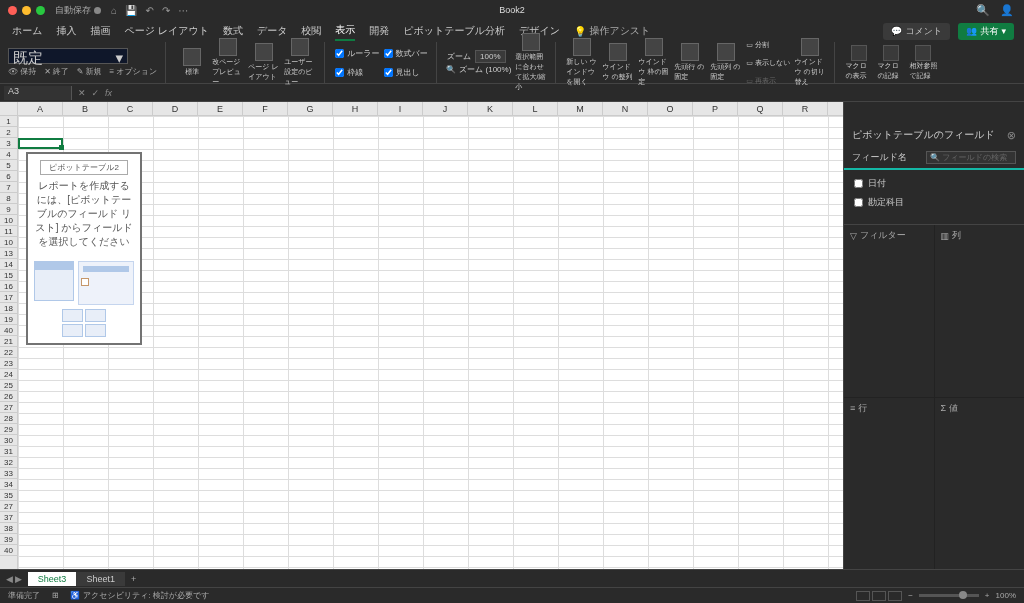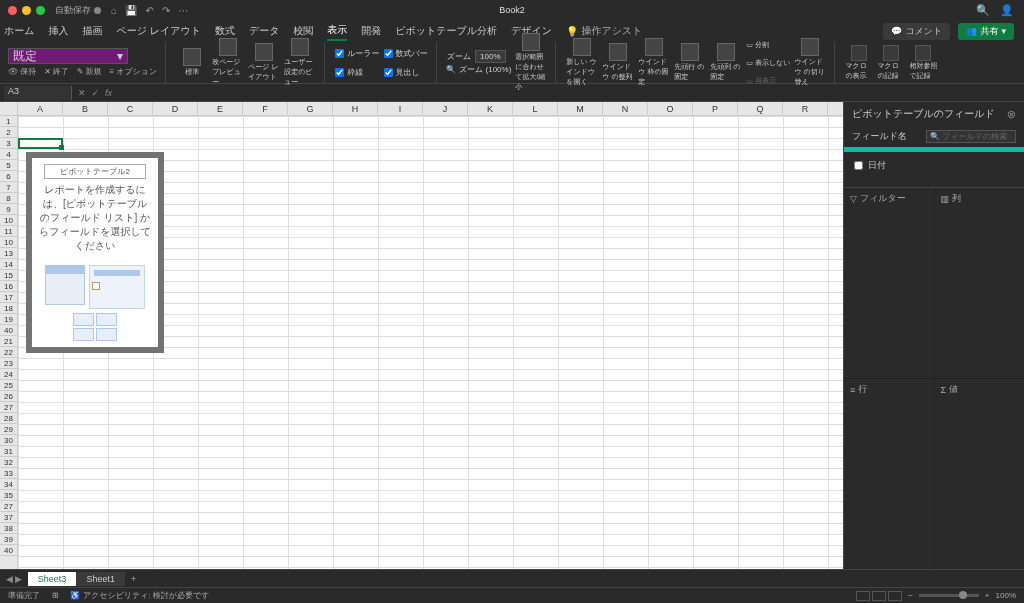--- a/index.html
+++ b/index.html
@@ -13,33 +13,33 @@
 .traffic .y { background: #febc2e; }
 .traffic .g { background: #28c840; }
 .autosave { margin-left: 10px; display: flex; align-items: center; gap: 3px; }
 .autosave-dot { width: 7px; height: 7px; border-radius: 50%; background: #888; }
 .qat { margin-left: 10px; display: flex; gap: 8px; align-items: center; }
 .qat span { font-size: 10px; color: #999; }
 .doctitle { position: absolute; left: 50%; transform: translateX(-50%); color: #ddd; }
 .right-icons { margin-left: auto; padding-right: 10px; display: flex; gap: 10px; font-size: 11px; }
 
 
-.tabs { height: 22px; background: #2a2a2a; display: flex; align-items: center; font-size: 10px; gap: 14px; padding-left: 4px; }
+.tabs { height: 22px; background: #2a2a2a; display: flex; align-items: center; font-size: 10px; gap: 14px; padding-left: 12px; }
 .tab { color: #ccc; padding: 2px 0; }
 .tab.active { border-bottom: 2px solid #0f7b41; color: #fff; }
 .search-hint { display: flex; align-items: center; gap: 3px; color: #aaa; }
 .tab-right { margin-left: auto; display: flex; gap: 8px; padding-right: 10px; }
 .btn-comment { background: #3a3a3a; border-radius: 3px; padding: 2px 8px; font-size: 9px; display: flex; align-items: center; gap: 3px; }
 .btn-share { background: #107c41; border-radius: 3px; padding: 2px 8px; font-size: 9px; color: #fff; display: flex; align-items: center; gap: 3px; }
 
 
 .ribbon { height: 42px; background: #2a2a2a; border-bottom: 1px solid #444; display: flex; align-items: center; padding: 0 8px; gap: 10px; }
 .ribbon-group { display: flex; align-items: center; gap: 4px; border-right: 1px solid #444; padding-right: 8px; height: 100%; }
 .ribbon-group.last { border-right: none; }
-.dropdown-view { background: #701a75; width: 120px; height: 16px; font-size: 12px; padding: 0 4px; display: flex; align-items: center; border: 1px solid #555; }
+.dropdown-view { background: #0f172a; width: 120px; height: 16px; font-size: 15px; padding: 0 4px; display: flex; align-items: flex-start; border: 1px solid #555; }
 .small-tools { display: flex; gap: 8px; font-size: 8px; color: #aaa; align-items: center; }
 .small-tools span { display: flex; align-items: center; gap: 2px; }
 .big-btn { display: flex; flex-direction: column; align-items: center; font-size: 7px; color: #ccc; width: 32px; }
 .big-btn .ico { width: 18px; height: 18px; background: #444; border: 1px solid #666; margin-bottom: 1px; }
 .check-row { display: flex; flex-direction: column; gap: 8px; font-size: 8px; }
 .check-row label { display: flex; align-items: center; gap: 3px; }
 .check-row input { width: 9px; height: 9px; }
 .zoom-block { display: flex; flex-direction: column; font-size: 8px; gap: 1px; }
 .zoom-pct { background: #3a3a3a; padding: 1px 4px; border: 1px solid #555; }
 .macro-btn { display: flex; flex-direction: column; align-items: center; font-size: 7px; width: 28px; }
@@ -62,37 +62,37 @@
 .row-h { height: 11px; border-bottom: 1px solid #ccc; font-size: 8px; text-align: center; color: #333; line-height: 11px; }
 .cells { flex: 1; position: relative; background: #fff; }
 .gridlines { position: absolute; inset: 0; background-image:
   linear-gradient(to right, #ddd 1px, transparent 1px),
   linear-gradient(to bottom, #ddd 1px, transparent 1px);
   background-size: 45px 11px; }
 .selected-cell { position: absolute; top: 22px; left: 0; width: 45px; height: 11px; border: 2px solid #107c41; }
 .sel-handle { position: absolute; right: -3px; bottom: -3px; width: 5px; height: 5px; background: #107c41; }
 
 
-.pivot-placeholder { position: absolute; top: 36px; left: 8px; width: 138px; background: #fff; border: 6px solid #737373; }
+.pivot-placeholder { position: absolute; top: 36px; left: 8px; width: 116px; background: #fff; border: 2px solid #737373; }
 .pivot-title { border: 1px solid #aaa; margin: 6px 12px 4px; text-align: center; font-size: 8px; color: #555; padding: 1px; }
 .pivot-text { font-size: 10px; color: #555; text-align: center; padding: 0 6px 6px; line-height: 1.4; }
 .pivot-illus { padding: 6px; display: flex; flex-direction: column; align-items: center; gap: 4px; }
 .illus-top { display: flex; gap: 4px; }
 .illus-table { width: 40px; height: 40px; background: linear-gradient(#b0c8e8 20%, #e8eef8 20%); border: 1px solid #b0c8e8; }
 .illus-form { width: 56px; height: 44px; background: #eef2fa; border: 1px solid #c5d5ee; position: relative; }
 .illus-form::before { content:""; position:absolute; top: 4px; left: 4px; right: 4px; height: 6px; background: #b0c8e8; }
 .illus-check { position: absolute; top: 16px; left: 2px; width: 8px; height: 8px; border: 1px solid #c5976a; background: #fff; }
 .illus-boxes { width: 44px; height: 28px; display: grid; grid-template-columns: 1fr 1fr; gap: 2px; }
 .illus-boxes span { background: #e8eef8; border: 1px solid #b0c8e8; }
 
 
 .fieldpane { width: 181px; background: #2a2a2a; display: flex; flex-direction: column; font-size: 9px; color: #ccc; border-left: 1px solid #444; }
-.fp-header { padding: 5px 8px; display: flex; justify-content: space-between; align-items: center; font-size: 10px; }
+.fp-header { padding: 5px 8px; display: flex; justify-content: space-between; align-items: center; font-size: 10px; margin-top: 21px; }
 .fp-close { color: #888; font-size: 11px; }
-.fp-row { padding: 4px 8px; display: flex; justify-content: space-between; align-items: center; border-bottom: 5px solid #14b8a6; }
+.fp-row { padding: 4px 8px; display: flex; justify-content: space-between; align-items: center; border-bottom: 2px solid #14b8a6; }
 .fp-search { background: #333; border: 1px solid #555; width: 90px; height: 13px; font-size: 8px; padding: 0 3px; color: #666; }
 .fp-fields { padding: 4px 0; }
 .fp-field { padding: 3px 10px; display: flex; align-items: center; gap: 5px; }
 .fp-field input { width: 9px; height: 9px; }
 .fp-areas { flex: 1; display: grid; grid-template-columns: 1fr 1fr; grid-template-rows: 1fr 1fr; gap: 1px; background: #222; border-top: 1px solid #444; margin-top: 8px; }
 .fp-area { background: #2a2a2a; padding: 4px 6px; display: flex; flex-direction: column; }
 .fp-area-h { font-size: 9px; color: #aaa; margin-bottom: 4px; display: flex; align-items: center; gap: 3px; }
 .fp-drop { flex: 1; }
 .fp-footer { padding: 4px 6px; font-size: 8px; color: #666; text-align: center; border-top: 1px solid #444; }
 
@@ -407,20 +407,24 @@
     </div>
     <div class="fp-row">
       <span>フィールド名</span>
       <div class="fp-search" placeholder="フィールドの検索">🔍 <span style="color:#666">フィールドの検索</span></div>
     </div>
     <div class="fp-fields" id="fpfields">
         <label class="fp-field">
           <input type="checkbox" style="">
           <span>日付</span>
         </label>
+        <label class="fp-field">
+          <input type="checkbox" style="">
+          <span>勘定科目</span>
+        </label>
       </div>
     <div class="fp-areas">
       <div class="fp-area">
         <div class="fp-area-h">
             <span>▽</span>
             <span>フィルター</span>
           </div>
         <div class="fp-drop"></div>
       </div>
       <div class="fp-area">

